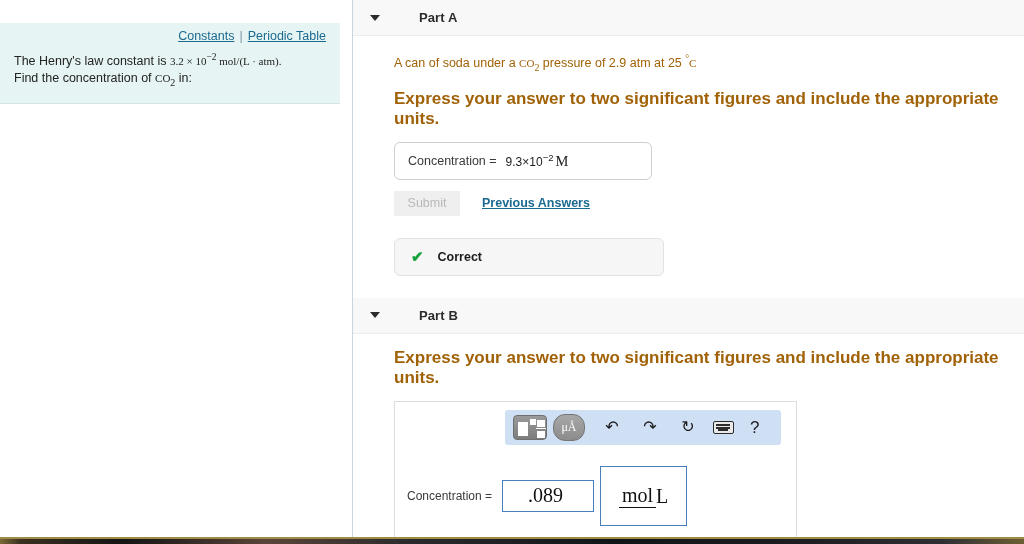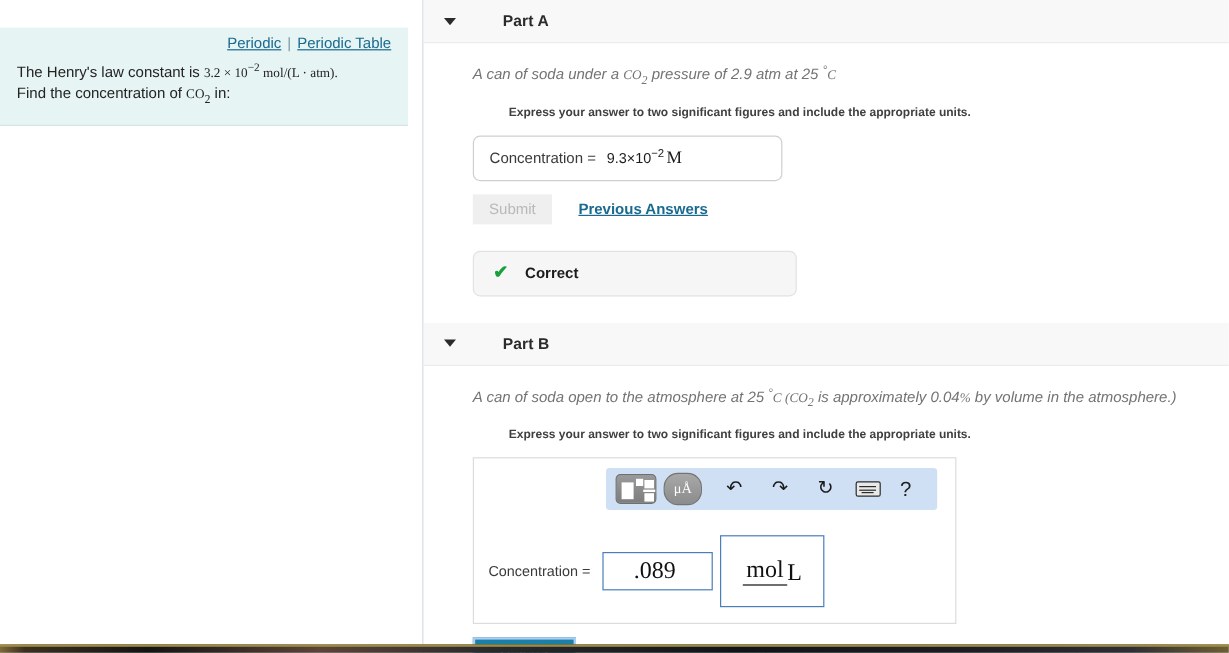--- a/index.html
+++ b/index.html
@@ -97,31 +97,29 @@
     font-weight: bold;
     color: #2b2b2b;
     letter-spacing: .1px;
     padding-left: 19px;
   }
   .part-body {
     padding: 14px 16px 0 41px;
   }
   .prompt {
     font-size: 12.5px;
-    color: #737373;
+    color: #a16207;
     line-height: 18px;
     margin-bottom: 12px;
-    font-style: italic;
   }
   .instr {
-    font-size: 10px;
+    font-size: 17px;
     font-weight: bold;
-    color: #404040;
+    color: #a16207;
     margin-bottom: 13px;
-    margin-left: 30px;
   }
 
   
   .ans-box-a {
     width: 258px;
     height: 38px;
     border: 1px solid #cfcfcf;
     border-radius: 6px;
     box-sizing: border-box;
     display: flex;
@@ -384,21 +382,21 @@
   }
 </style>
 </head>
 <body>
 
 <div class="page">
 
   <div class="left-col">
     <div class="problem-card">
       <div class="card-links">
-        <a>Periodic</a><span class="link-sep">|</span><a>Periodic Table</a>
+        <a>Constants</a><span class="link-sep">|</span><a>Periodic Table</a>
       </div>
       <div class="stmt">
         <span>The Henry's law constant is </span><span class="mathy">3.2 × 10</span><sup class="m mathy">−2</sup><span class="mathy"> mol/(L</span><span class="mathy"> · </span><span class="mathy">atm).</span><br>
         <span>Find the concentration of </span><span class="mathy">CO</span><sub class="m mathy">2</sub><span> in:</span>
       </div>
     </div>
   </div>
 
   <div class="right-col">
 
@@ -426,23 +424,20 @@
         <span class="check">✔</span>
         <span class="feedback-text">Correct</span>
       </div>
     </div>
 
     <div class="part-header" style="margin-top:22px;">
       <div class="caret"></div>
       <div class="part-title">Part B</div>
     </div>
     <div class="part-body">
-      <div class="prompt">
-        <span>A can of soda open to the atmosphere at 25 </span><sup class="m mathy">°</sup><span class="mathy">C</span><span class="mathy"> (</span><span class="mathy">CO</span><sub class="m mathy">2</sub><span> is approximately 0.04</span><span class="mathy">%</span><span> by volume in the atmosphere.)</span>
-      </div>
       <div class="instr">Express your answer to two significant figures and include the appropriate units.</div>
 
       <div class="math-entry">
         <div class="toolbar">
           <div class="tb-btn">
             <span class="sq tmpl-big"></span>
             <span class="sq tmpl-sup"></span>
             <span class="sq tmpl-num"></span>
             <span class="sq tmpl-bar"></span>
             <span class="sq tmpl-den"></span>

